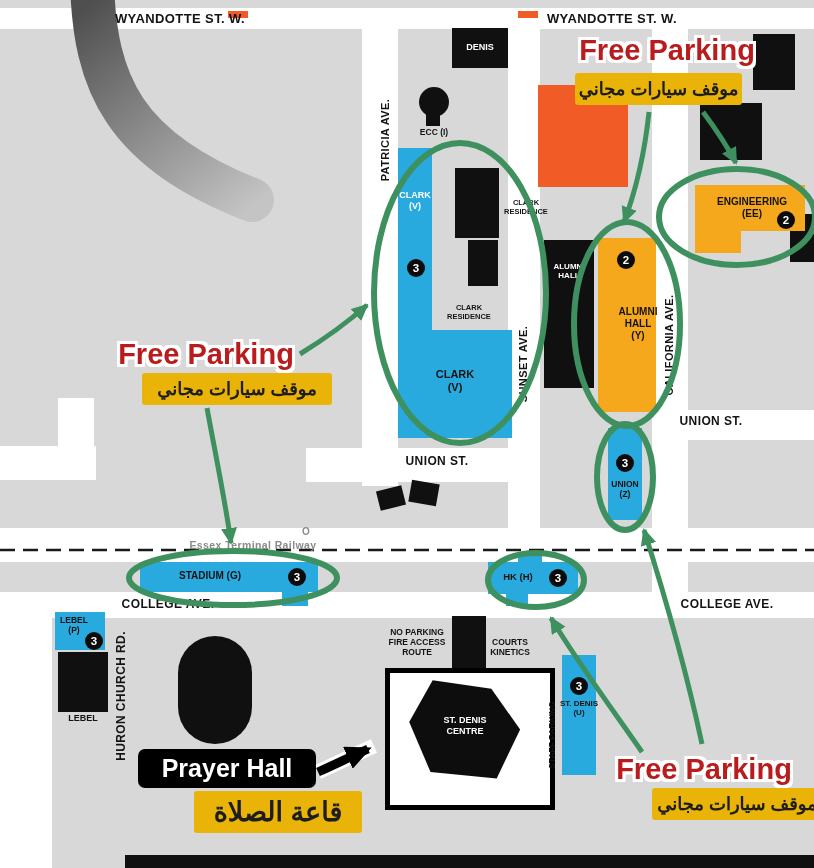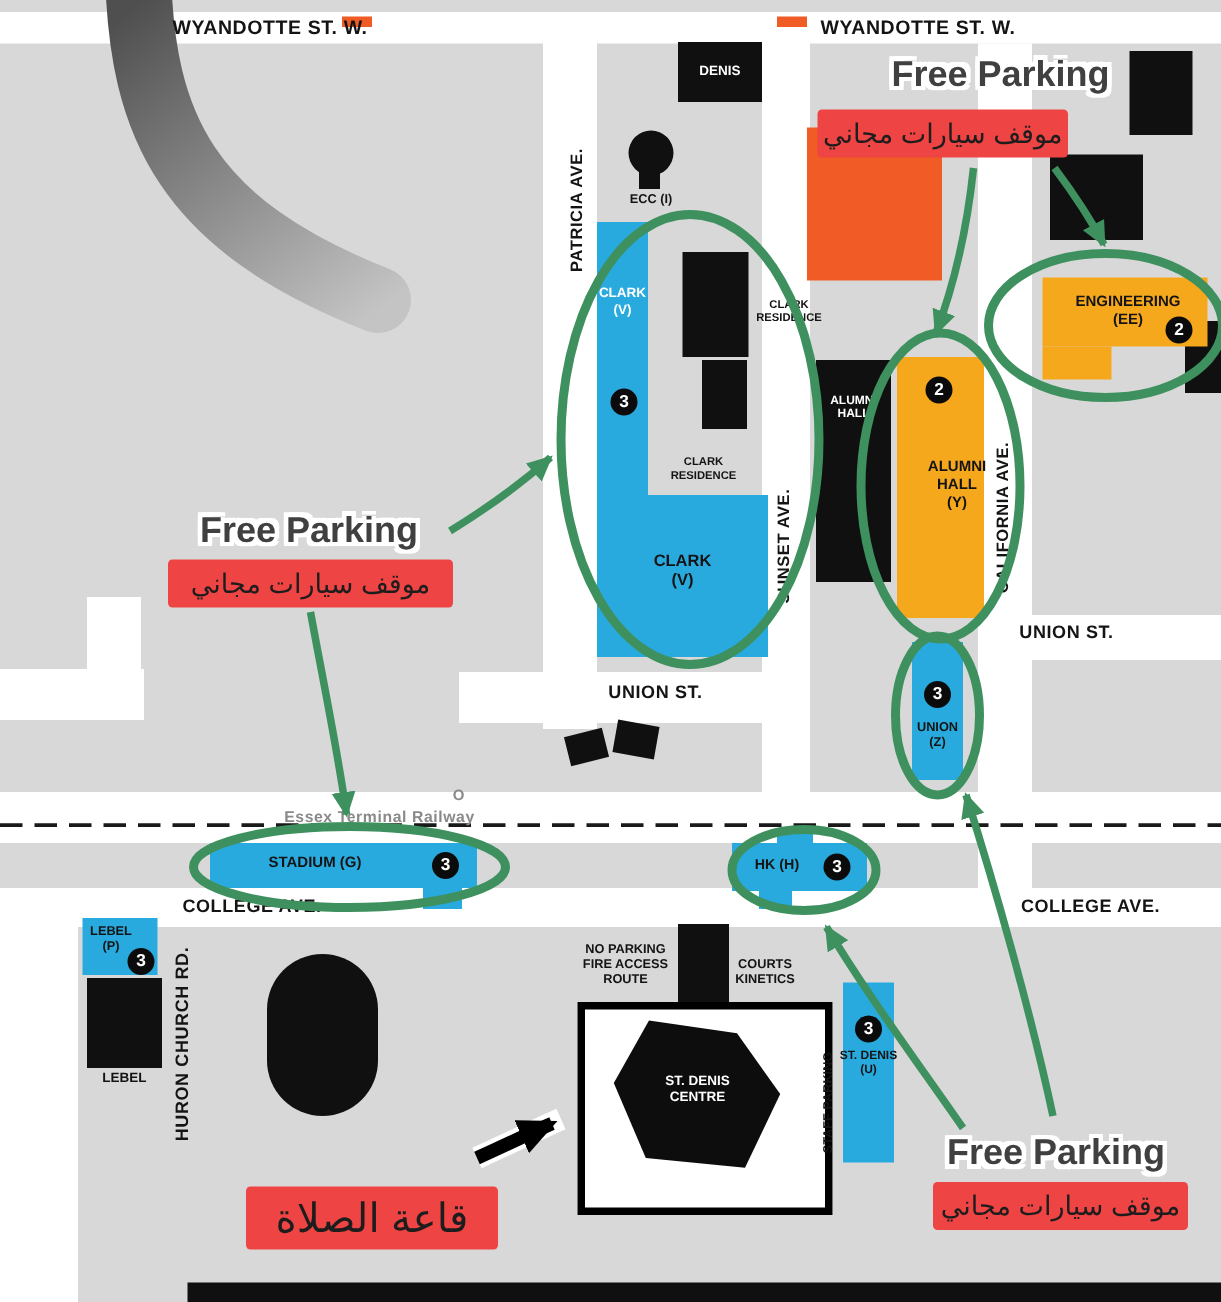--- a/index.html
+++ b/index.html
@@ -9,23 +9,23 @@
   .black{background:#101010;}
   .blue{background:#29aade;}
   .yellow{background:#f6a81c;}
   .orange-b{background:#f15b25;}
   .slabel{font-weight:bold;color:#141414;white-space:nowrap;letter-spacing:.4px;font-size:12px;}
   .center{transform:translate(-50%,-50%);}
   .vlabel{transform:translate(-50%,-50%) rotate(-90deg);}
   .bLabel{font-weight:bold;color:#141414;white-space:pre-line;text-align:center;line-height:1.18;}
   .vrot{transform:translate(-50%,-50%) rotate(-90deg);white-space:nowrap;}
   .badge{width:18px;height:18px;border-radius:50%;background:#0b0b0b;color:#fff;font-size:11.5px;font-weight:bold;display:flex;align-items:center;justify-content:center;}
-  .fp{color:#404040;font-size:24px;font-weight:bold;white-space:nowrap;transform:translate(-50%,-50%);
+  .fp{color:#b91c1c;font-size:29px;font-weight:bold;white-space:nowrap;transform:translate(-50%,-50%);
       text-shadow:-3px -3px 0 #fff,3px -3px 0 #fff,-3px 3px 0 #fff,3px 3px 0 #fff,0 -3px 0 #fff,0 3px 0 #fff,-3px 0 0 #fff,3px 0 0 #fff;}
-  .arbox{background:#ef4444;color:#1d1d1d;font-weight:normal;font-size:18px;display:flex;align-items:center;justify-content:center;border-radius:3px;}
+  .arbox{background:#eab308;color:#1d1d1d;font-weight:bold;font-size:18px;display:flex;align-items:center;justify-content:center;border-radius:3px;margin-left:30px;}
   .overlay{left:0;top:0;pointer-events:none;}
   .gell{fill:none;stroke:#3e915f;stroke-width:6;}
   .garr{fill:none;stroke:#3e915f;stroke-width:5;marker-end:url(#garrow);}
   #stdenis-box{left:385px;top:668px;width:160px;height:132px;background:#fff;border:5px solid #000;}
   #stdenis-box svg{position:absolute;left:0;top:0;width:100%;height:100%;}
   #stdenis-box .bLabel{position:absolute;}
   #tennis-box{left:563px;top:798px;width:66px;height:46px;background:#fff;border:3px solid #000;display:flex;align-items:center;justify-content:center;}
   #tennis-box .bLabel{position:static;font-size:8.5px;}
   #prayer-en{left:138px;top:749px;width:178px;height:39px;background:#000;color:#fff;font-weight:bold;font-size:25px;display:flex;align-items:center;justify-content:center;border-radius:7px;}
 </style>
@@ -180,15 +180,16 @@
     <path d="M318,772 C340,762 356,754 374,746" stroke="#ffffff" stroke-width="15" fill="none"></path>
     <path d="M318,772 C338,763 352,756 368,749" stroke="#000000" stroke-width="9" fill="none" marker-end="url(#barrow)"></path>
   </svg>
 
   <div class="fp" style="left:667px;top:50px">Free Parking</div>
   <div class="arbox" dir="rtl" style="left:545px;top:73px;width:167px;height:32px">موقف سيارات مجاني</div>
   <div class="fp" style="left:206px;top:354px">Free Parking</div>
   <div class="arbox" dir="rtl" style="left:112px;top:373px;width:190px;height:32px">موقف سيارات مجاني</div>
   <div class="fp" style="left:704px;top:769px">Free Parking</div>
   <div class="arbox" dir="rtl" style="left:622px;top:788px;width:170px;height:32px">موقف سيارات مجاني</div>
+  <div id="prayer-en">Prayer Hall</div>
   <div class="arbox" dir="rtl" style="left:164px;top:791px;width:168px;height:42px;font-size:27px">قاعة الصلاة</div>
 
 </div>
 
 </body></html>

